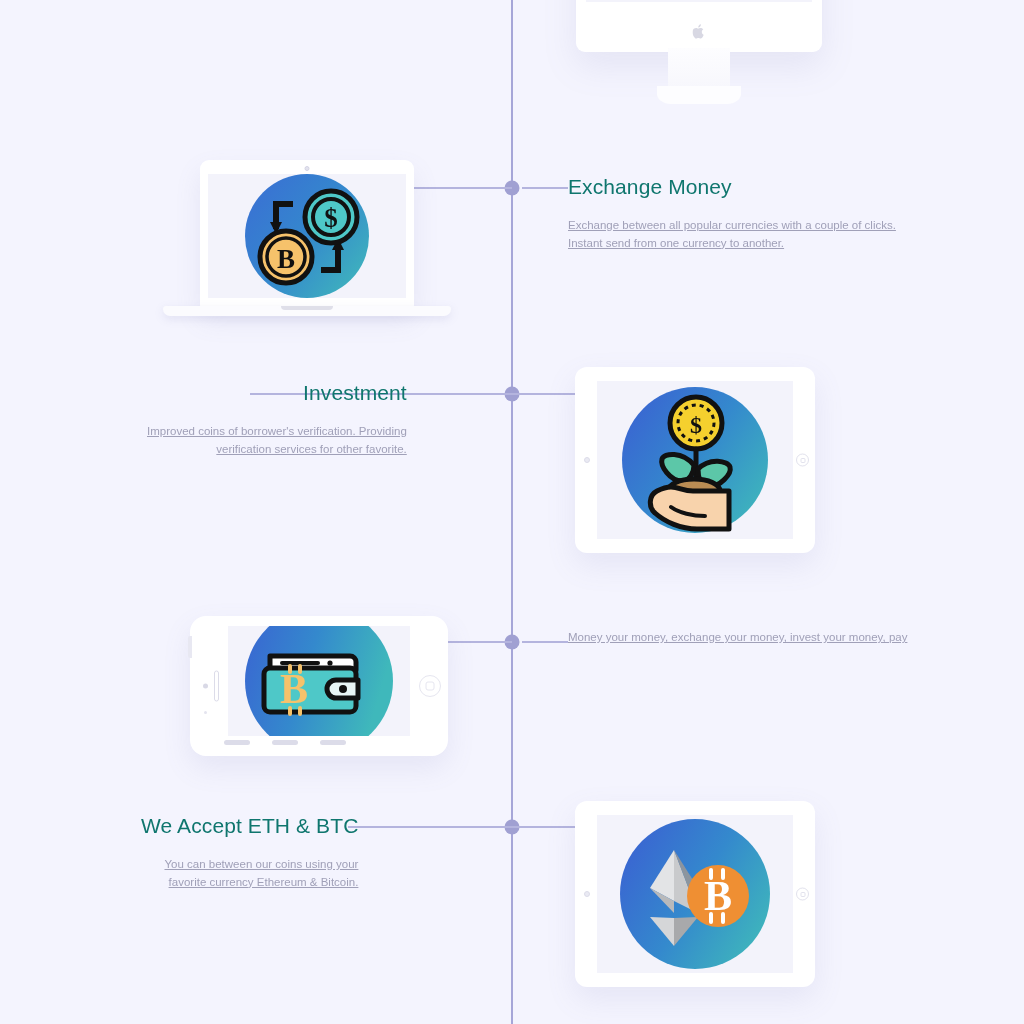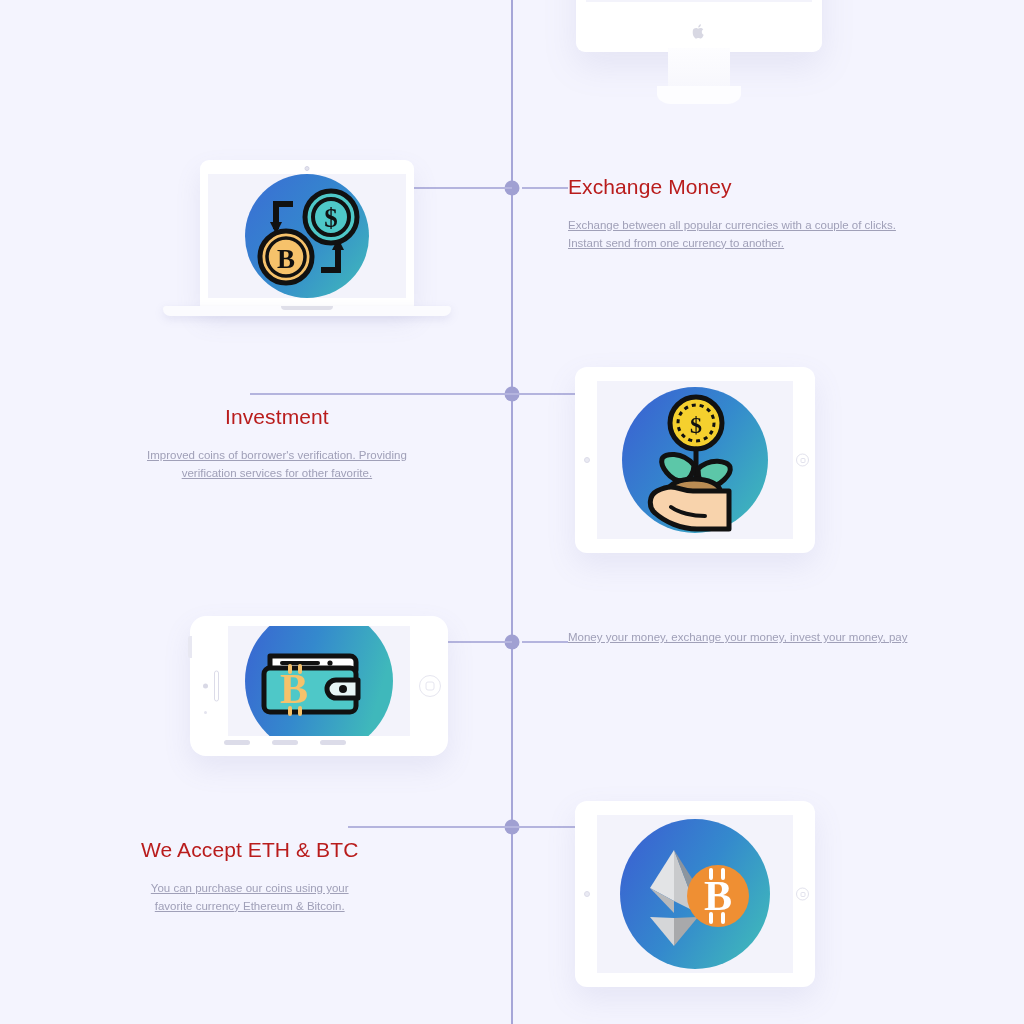--- a/index.html
+++ b/index.html
@@ -44,37 +44,37 @@
     position: absolute;
     height: 2px;
     background: #b4b4de;
     transform: translateY(-1px);
   }
 
   
   .block { position: absolute; }
   .block .heading {
     font-size: 21px;
-    color: #b91c1c;
+    color: #0f766e;
     font-weight: 400;
     letter-spacing: 0.1px;
     margin: 0;
     white-space: nowrap;
     line-height: 1;
   }
   .block .body {
     margin: 0;
     font-size: 11.5px;
     line-height: 1.55;
     color: #a0a0b8;
     font-weight: 400;
   }
   .block .body span { display: block; white-space: nowrap; text-decoration: underline; }
   .block.right .heading { margin-bottom: 20px; }
-  .block.left { text-align: center; margin-top: 24px; }
+  .block.left { text-align: right; }
   .block.left .heading { margin-bottom: 20px; }
 
   
   .device { position: absolute; }
   .screen-art {
     position: absolute;
     inset: 0;
     background: #f3f3fb;
     overflow: hidden;
     display: flex;
@@ -436,21 +436,21 @@
 
   <div class="block right" style="left:568px; top:629px;">
     <p class="body">
       <span>Money your money, exchange your money, invest your money, pay</span>
     </p>
   </div>
 
   <div class="block left" style="left:141px; top:815px;">
     <h2 class="heading">We Accept ETH &amp; BTC</h2>
     <p class="body">
-      <span>You can purchase our coins using your</span>
+      <span>You can between our coins using your</span>
       <span>favorite currency Ethereum &amp; Bitcoin.</span>
     </p>
   </div>
 
   <div class="device tablet" id="tablet-crypto">
     <div class="tab-cam"></div>
     <div class="tab-home"></div>
     <div class="tab-screen">
       <div class="screen-art">
         <svg width="196" height="158" viewBox="0 0 196 158" aria-hidden="true">

